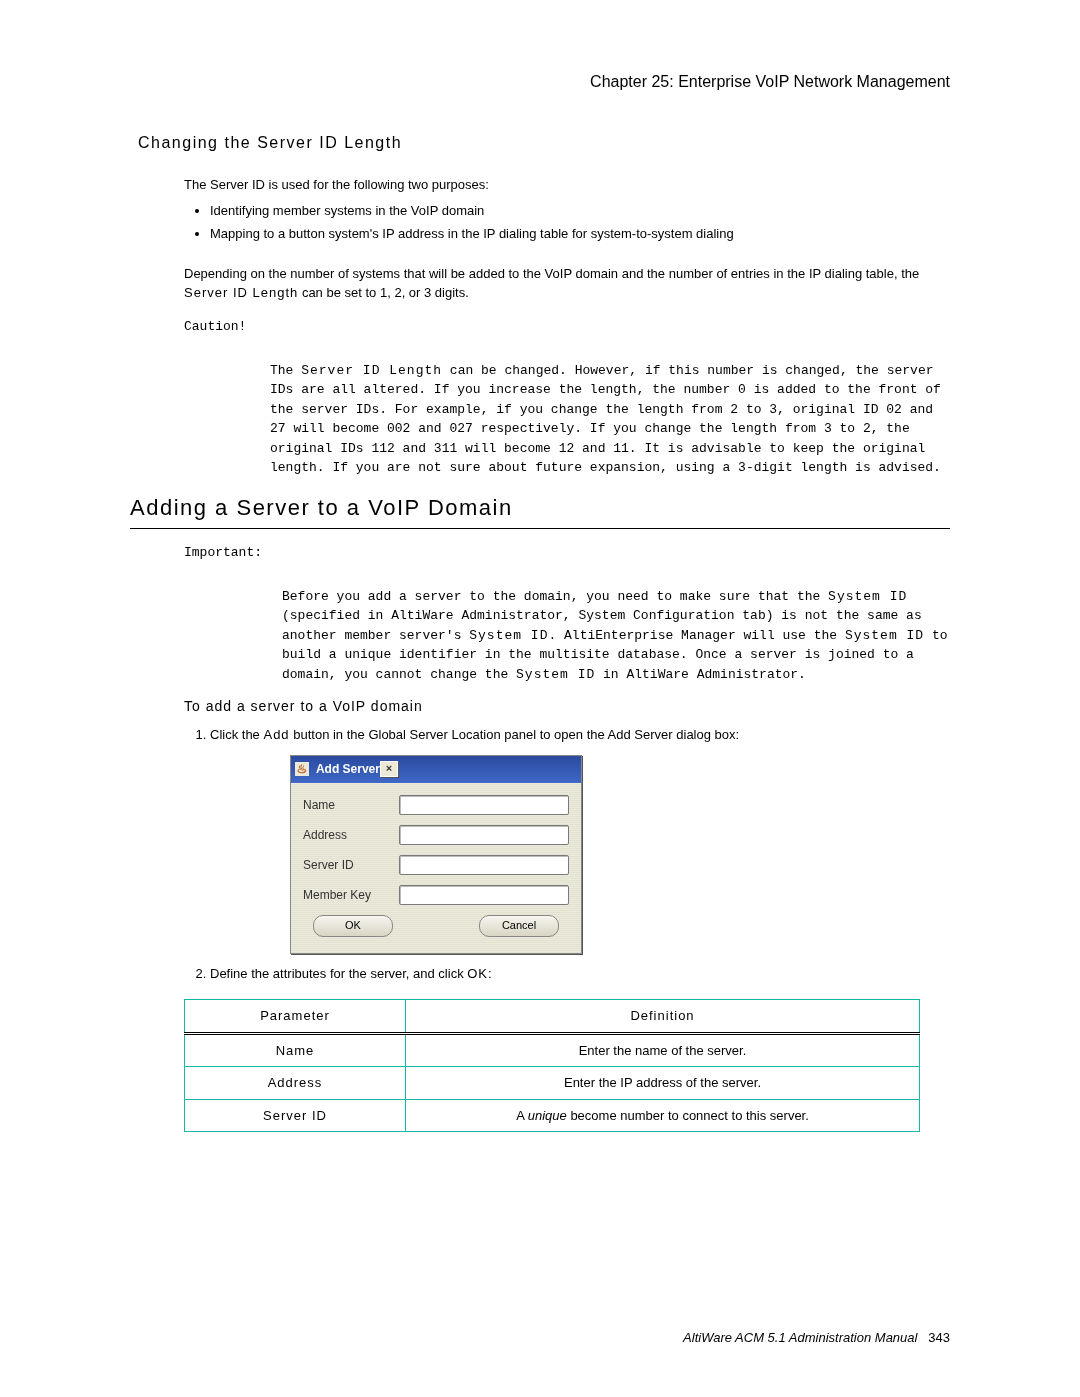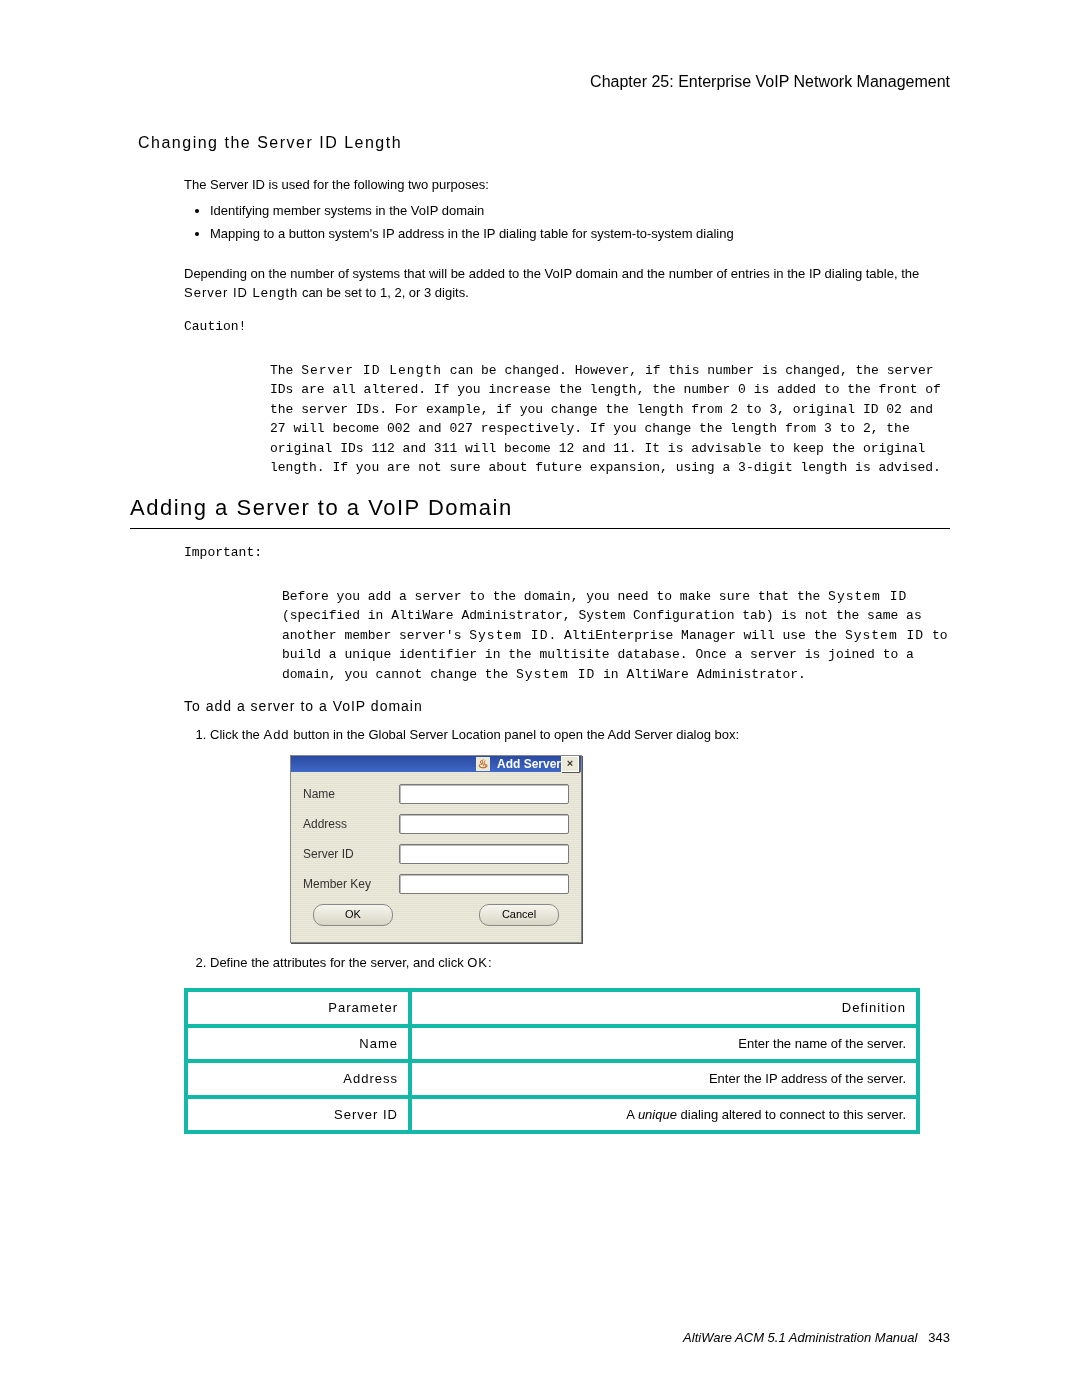--- a/index.html
+++ b/index.html
@@ -85,22 +85,22 @@
     border: 1px solid #888;
     background: #ece9d8;
     box-shadow: 1px 1px 0 #555;
     font-family: Tahoma, Arial, sans-serif;
   }
   .titlebar {
     background: linear-gradient(to bottom, #2a4aa0, #3f68c7);
     color: #fff;
     display: flex;
     align-items: center;
-    justify-content: flex-end;
-    height: 16px;
+    justify-content: flex-start;
+    height: 27px;
     padding: 0 2px 0 4px;
     font-size: 12px;
     font-weight: bold;
   }
   .titlebar .ticon {
     width: 14px;
     height: 14px;
     background: #ece9d8;
     display: inline-block;
     margin-right: 4px;
@@ -161,22 +161,22 @@
     line-height: 18px;
     cursor: pointer;
   }
   table.param-table {
     border-collapse: collapse;
     margin: 8px 0 8px 54px;
     width: 736px;
     font-size: 13px;
   }
   table.param-table th, table.param-table td {
-    border: 4px solid #14b8a6;
-    text-align: right;
+    border: 1px solid #14b8a6;
+    text-align: center;
     padding: 6px 10px;
     vertical-align: top;
   }
   table.param-table thead th {
     border-bottom: 3px double #000;
     letter-spacing: 1px;
     font-weight: normal;
   }
   table.param-table td.pname {
     letter-spacing: 1px;
@@ -284,21 +284,21 @@
         <td class="pname">Name</td>
         <td>Enter the name of the server.</td>
       </tr>
       <tr>
         <td class="pname">Address</td>
         <td>Enter the IP address of the server.</td>
       </tr>
       <tr>
         <td class="pname">Server ID</td>
         <td>
-          <span>A </span><span class="italic">unique</span><span> dialing altered to connect to this server.</span>
+          <span>A </span><span class="italic">unique</span><span> become number to connect to this server.</span>
         </td>
       </tr>
     </tbody>
   </table>
 
   <div class="footer">
     <span class="italic">AltiWare ACM 5.1 Administration Manual</span>&nbsp;&nbsp;&nbsp;<span>343</span>
   </div>
 
 </div>

